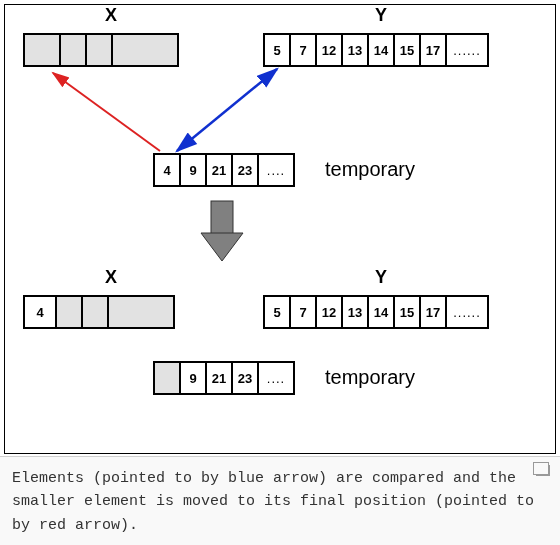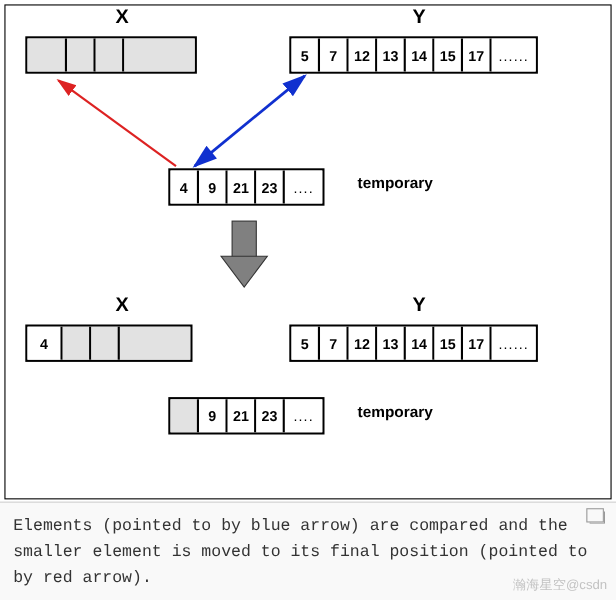--- a/index.html
+++ b/index.html
@@ -38,22 +38,22 @@
     justify-content: center;
     font-weight: bold;
     font-size: 13px;
     background: #fff;
   }
   .cell:last-child { border-right: none; }
   .cell.shaded { background: #e2e2e2; }
   .cell.wide { min-width: 64px; }
   .cell.dots { font-weight: normal; letter-spacing: 1px; min-width: 40px; }
   .temp-label {
-    font-weight: bold;
-    font-size: 14px;
+    font-weight: normal;
+    font-size: 20px;
     position: absolute;
   }
   .svglayer {
     position: absolute;
     top: 0; left: 0;
     width: 100%; height: 100%;
     pointer-events: none;
   }
   .caption-area {
     border-top: 1px solid #d0d0d0;
@@ -175,14 +175,13 @@
     <div class="cell">23</div>
     <div class="cell dots" style="min-width:34px;">....</div>
   </div>
   <div class="temp-label" style="left:320px; top:361px;">temporary</div>
 
 </div>
 
 <div class="caption-area">
   <div class="expand-icon"></div>
   <span>Elements (pointed to by blue arrow) are compared and the smaller element is moved to its final position (pointed to by red arrow).</span>
-  <span class="watermark">瀚海星空@csdn</span>
 </div>
 
 </body></html>

